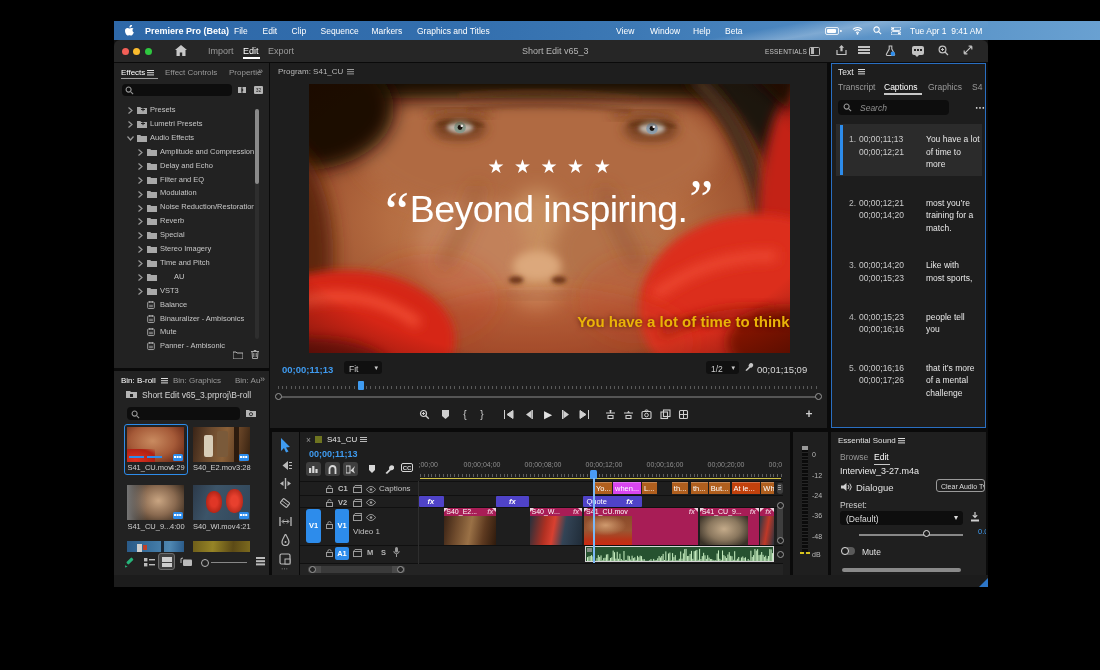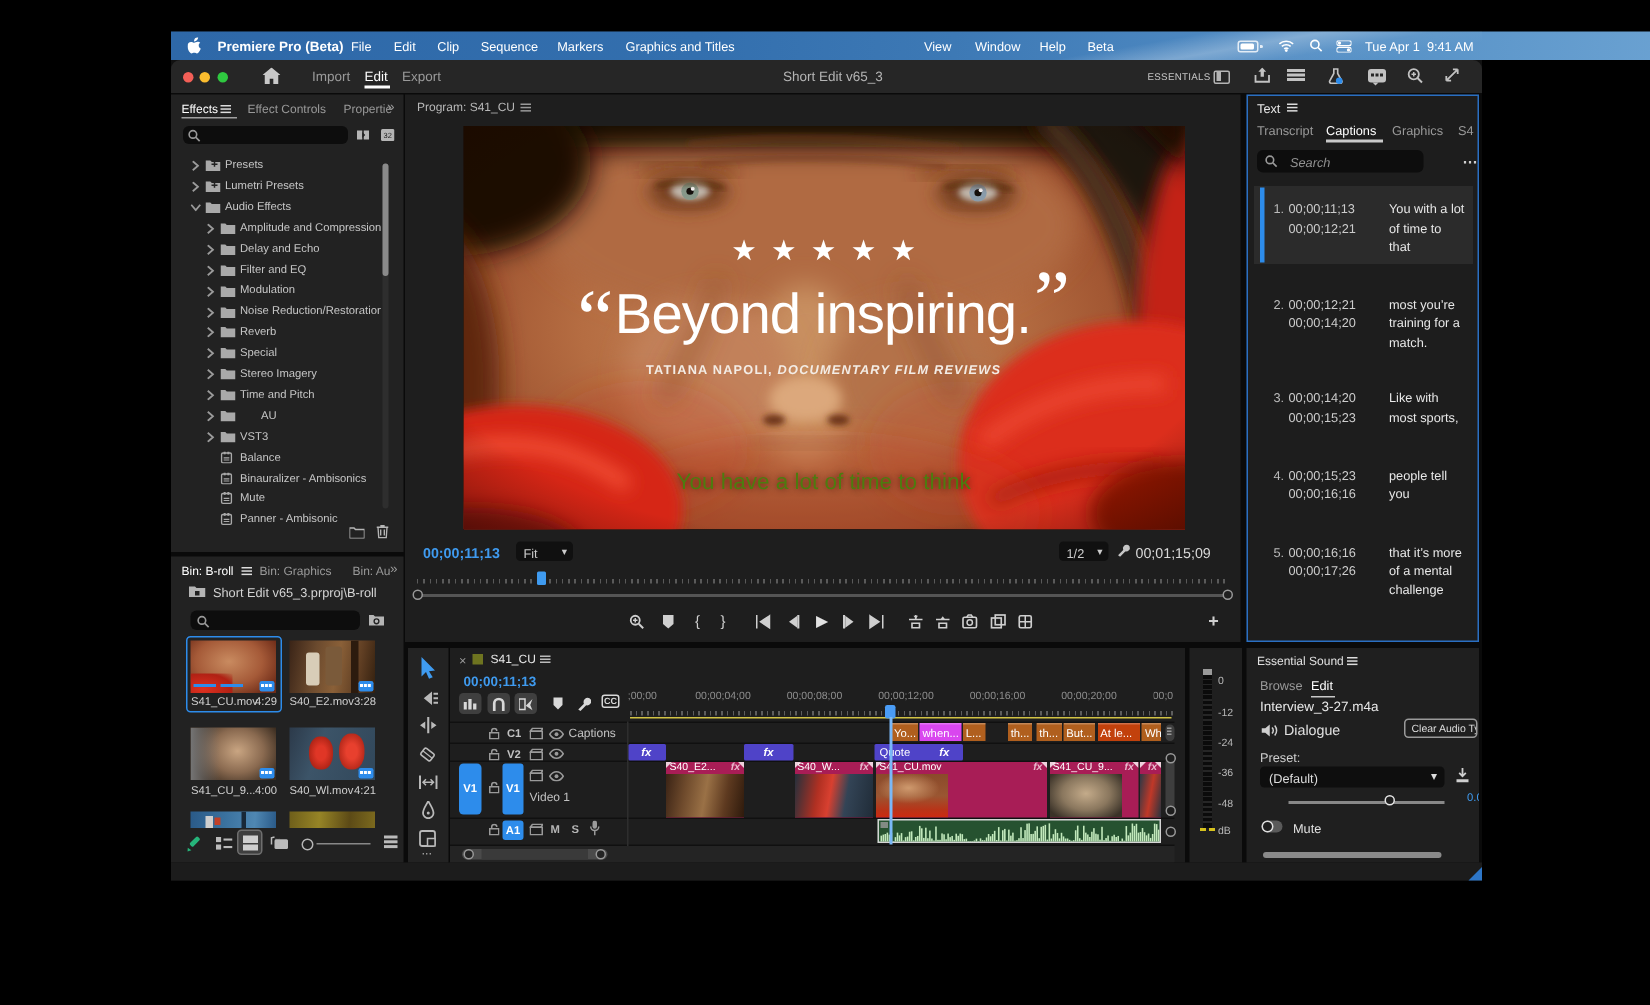--- a/index.html
+++ b/index.html
@@ -435,22 +435,21 @@
    <ellipse cx="228" cy="182" rx="24" ry="15" fill="#dca87c" filter="url(#b4)"></ellipse>
    <ellipse cx="207" cy="196" rx="7.5" ry="3.5" fill="#6a3015" filter="url(#b2)"></ellipse>
    <ellipse cx="250" cy="196" rx="7.5" ry="3.5" fill="#6a3015" filter="url(#b2)"></ellipse>
    <path d="M192 209 Q228 218 264 209" stroke="#a05a34" stroke-width="3" fill="none" filter="url(#b6)"></path>
    <path d="M150 12 Q240 3 330 15" stroke="#73381c" stroke-width="2.4" fill="none" filter="url(#b2)"></path>
    <path d="M158 25 Q240 17 322 27" stroke="#73381c" stroke-width="2" fill="none" filter="url(#b2)"></path>
    <rect width="481" height="269" fill="url(#vign)"></rect>
   </svg>
   <div class="a" style="left:0;top:71px;width:481px;text-align:center;color:#fff;font-size:19px;letter-spacing:9.5px;text-indent:9.5px">★★★★★</div>
   <div class="a" style="left:0;top:84px;width:481px;text-align:center;color:#fff;font-size:37.5px;white-space:nowrap"><span style="font-family:'Liberation Serif',serif;font-size:54px;vertical-align:-8px;letter-spacing:-2px">“</span><span style="letter-spacing:-.6px;margin-left:3px">Beyond inspiring.</span><span style="font-family:'Liberation Serif',serif;font-size:54px;vertical-align:5px;margin-left:2px">”</span></div>
-  <div class="a" style="left:0;top:157px;width:481px;text-align:center;color:#f3ece5;font-size:8.5px;font-weight:bold;letter-spacing:.8px">TATIANA NAPOLI, <span style="font-style:italic">DOCUMENTARY FILM REVIEWS</span></div>
-  <div class="a" style="left:0;top:229px;width:481px;text-align:center;color:#4d7c0f;font-size:15px;font-weight:normal;text-shadow:0 0 5px rgba(40,5,0,.7)">You have a lot of time to think</div>
+  <div class="a" style="left:0;top:229px;width:481px;text-align:right;color:#eab308;font-size:15px;font-weight:bold;text-shadow:0 0 5px rgba(40,5,0,.7)">You have a lot of time to think</div>
  </div>
 
  <div class="a" style="left:12px;top:301px;color:#3f9bf0;font-size:9.5px;font-weight:bold">00;00;11;13</div>
  <div class="a" style="left:74px;top:298px;width:38px;height:13px;background:#101010;border-radius:3px;color:#ccc;font-size:8.5px">
         <span style="position:absolute;left:5px;top:2.5px">Fit</span>
         <span style="position:absolute;right:4px;top:2.5px;font-size:7px">▾</span>
       </div>
  <div class="a" style="left:436px;top:298px;width:33px;height:13px;background:#101010;border-radius:3px;color:#ccc;font-size:8.5px">
         <span style="position:absolute;left:5px;top:2.5px">1/2</span>
         <span style="position:absolute;right:4px;top:2.5px;font-size:7px">▾</span>
@@ -562,23 +561,23 @@
         </svg>
   <span style="position:absolute;left:22px;top:3px;color:#909090;font-size:8.5px;font-style:italic">Search</span>
  </div>
  <div class="a" style="left:143px;top:38px;color:#cfcfcf;font-size:10px;letter-spacing:1px;font-weight:bold">⋯</div>
  <div id="caplist" class="a" style="left:0;top:56px;width:152px;height:306px;overflow:hidden">
         <div class="a" style="left:4px;top:4.5px;width:146px;height:52px;background:#2b2b2b"></div>
         <div class="a" style="left:8px;top:5.5px;width:3px;height:50px;background:#2d8ceb"></div>
         <div class="a" style="left:17px;top:14.5px;font-size:8.5px;color:#bbb">1.</div>
         <div class="a" style="left:27px;top:14.5px;font-size:8.5px;color:#ccc">00;00;11;13</div>
         <div class="a" style="left:27px;top:27.0px;font-size:8.5px;color:#ccc">00;00;12;21</div>
-        <div class="a" style="left:94px;top:14.5px;font-size:8.5px;color:#e8e8e8;white-space:nowrap">You with a lot</div>
+        <div class="a" style="left:94px;top:14.5px;font-size:8.5px;color:#e8e8e8;white-space:nowrap">You have a lot</div>
         <div class="a" style="left:94px;top:27.0px;font-size:8.5px;color:#e8e8e8;white-space:nowrap">of time to</div>
-        <div class="a" style="left:94px;top:39.5px;font-size:8.5px;color:#e8e8e8;white-space:nowrap">that</div>
+        <div class="a" style="left:94px;top:39.5px;font-size:8.5px;color:#e8e8e8;white-space:nowrap">more</div>
         <div class="a" style="left:17px;top:78px;font-size:8.5px;color:#bbb">2.</div>
         <div class="a" style="left:27px;top:78px;font-size:8.5px;color:#ccc">00;00;12;21</div>
         <div class="a" style="left:27px;top:90.5px;font-size:8.5px;color:#ccc">00;00;14;20</div>
         <div class="a" style="left:94px;top:78.0px;font-size:8.5px;color:#e8e8e8;white-space:nowrap">most you’re</div>
         <div class="a" style="left:94px;top:90.5px;font-size:8.5px;color:#e8e8e8;white-space:nowrap">training for a</div>
         <div class="a" style="left:94px;top:103.0px;font-size:8.5px;color:#e8e8e8;white-space:nowrap">match.</div>
         <div class="a" style="left:17px;top:140.5px;font-size:8.5px;color:#bbb">3.</div>
         <div class="a" style="left:27px;top:140.5px;font-size:8.5px;color:#ccc">00;00;14;20</div>
         <div class="a" style="left:27px;top:153.0px;font-size:8.5px;color:#ccc">00;00;15;23</div>
         <div class="a" style="left:94px;top:140.5px;font-size:8.5px;color:#e8e8e8;white-space:nowrap">Like with</div>

